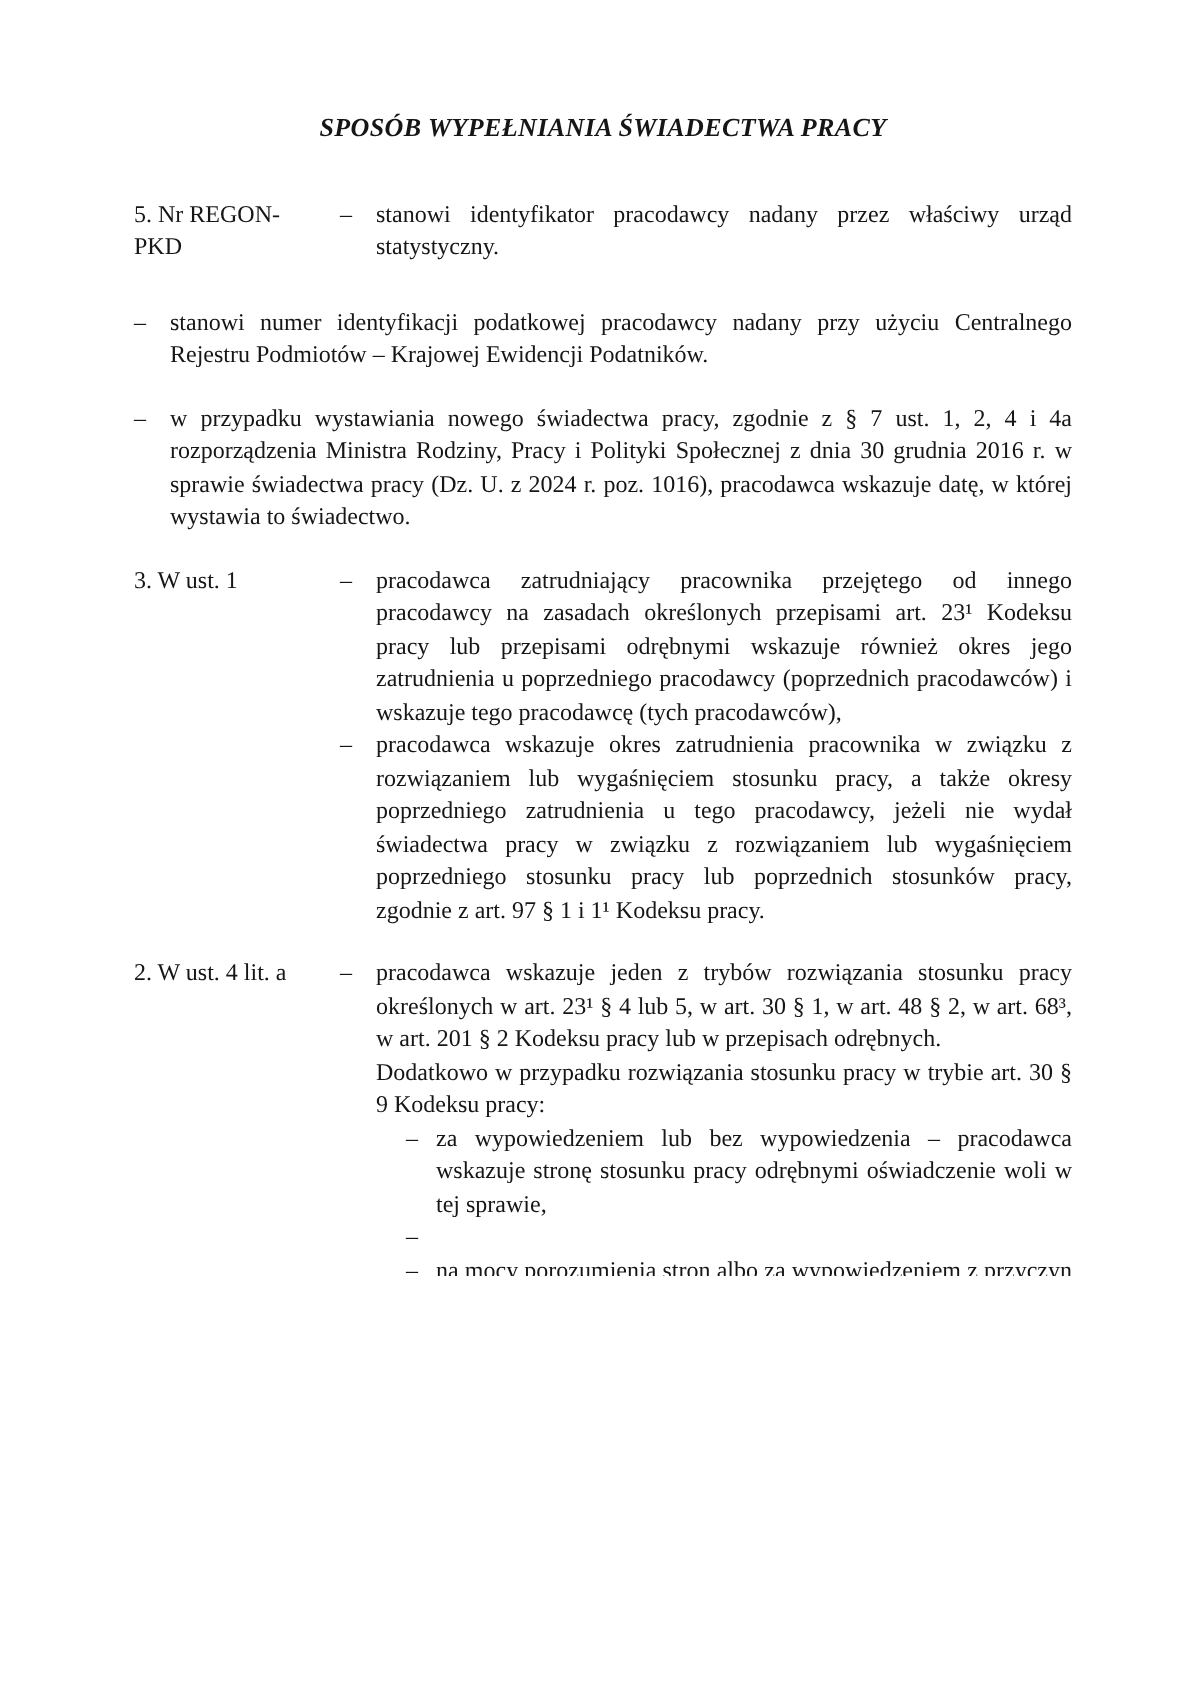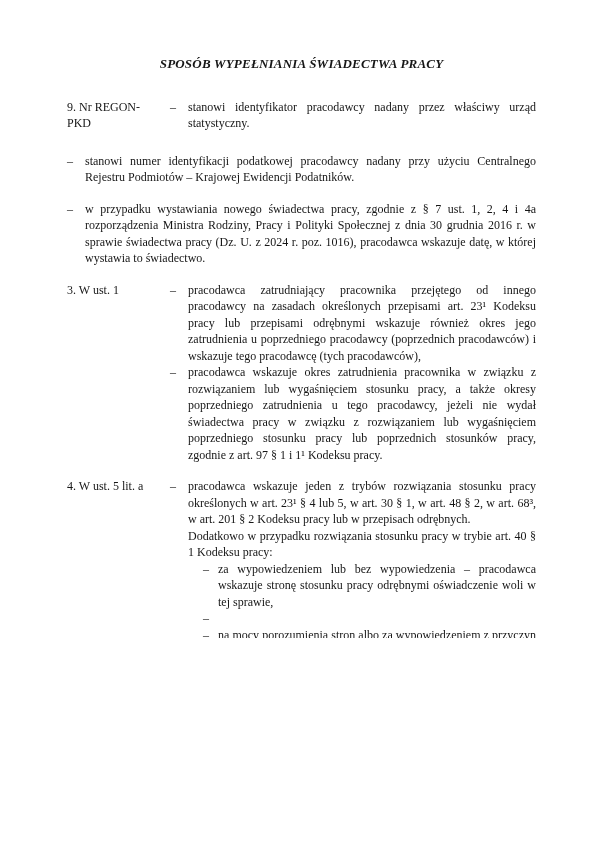--- a/index.html
+++ b/index.html
@@ -53,21 +53,21 @@
   .item.sub .dash { flex: 0 0 15px; }
 </style>
 </head>
 <body>
 
 <div class="page">
 
   <h1 class="title">SPOSÓB WYPEŁNIANIA ŚWIADECTWA PRACY</h1>
 
   <div class="section sp-lg">
-    <div class="label">9. Nr REGON-PKD</div>
+    <div class="label">5. Nr REGON-PKD</div>
     <div class="content">
       <div class="item">
         <span class="dash">–</span>
         <span class="text">stanowi identyfikator pracodawcy nadany przez właściwy urząd statystyczny.</span>
       </div>
     </div>
   </div>
 
   <div class="section">
     <div class="content">
@@ -95,28 +95,28 @@
         <span class="text">pracodawca zatrudniający pracownika przejętego od innego pracodawcy na zasadach określonych przepisami art. 23¹ Kodeksu pracy lub przepisami odrębnymi wskazuje również okres jego zatrudnienia u poprzedniego pracodawcy (poprzednich pracodawców) i wskazuje tego pracodawcę (tych pracodawców),</span>
       </div>
       <div class="item">
         <span class="dash">–</span>
         <span class="text">pracodawca wskazuje okres zatrudnienia pracownika w związku z rozwiązaniem lub wygaśnięciem stosunku pracy, a także okresy poprzedniego zatrudnienia u tego pracodawcy, jeżeli nie wydał świadectwa pracy w związku z rozwiązaniem lub wygaśnięciem poprzedniego stosunku pracy lub poprzednich stosunków pracy, zgodnie z art. 97 § 1 i 1¹ Kodeksu pracy.</span>
       </div>
     </div>
   </div>
 
   <div class="section mt-lg">
-    <div class="label">4. W ust. 5 lit. a</div>
+    <div class="label">2. W ust. 4 lit. a</div>
     <div class="content">
       <div class="item">
         <span class="dash">–</span>
         <span class="text">pracodawca wskazuje jeden z trybów rozwiązania stosunku pracy określonych w art. 23¹ § 4 lub 5, w art. 30 § 1, w art. 48 § 2, w art. 68³, w art. 201 § 2 Kodeksu pracy lub w przepisach odrębnych.</span>
       </div>
       <div class="item plain">
-        <span class="text">Dodatkowo w przypadku rozwiązania stosunku pracy w trybie art. 40 § 1 Kodeksu pracy:</span>
+        <span class="text">Dodatkowo w przypadku rozwiązania stosunku pracy w trybie art. 30 § 9 Kodeksu pracy:</span>
       </div>
       <div class="item sub">
         <span class="dash">–</span>
         <span class="text">za wypowiedzeniem lub bez wypowiedzenia – pracodawca wskazuje stronę stosunku pracy odrębnymi oświadczenie woli w tej sprawie,</span>
       </div>
       <div class="item sub">
         <span class="dash">–</span>
       </div>
       <div class="item sub">
         <span class="dash">–</span>

